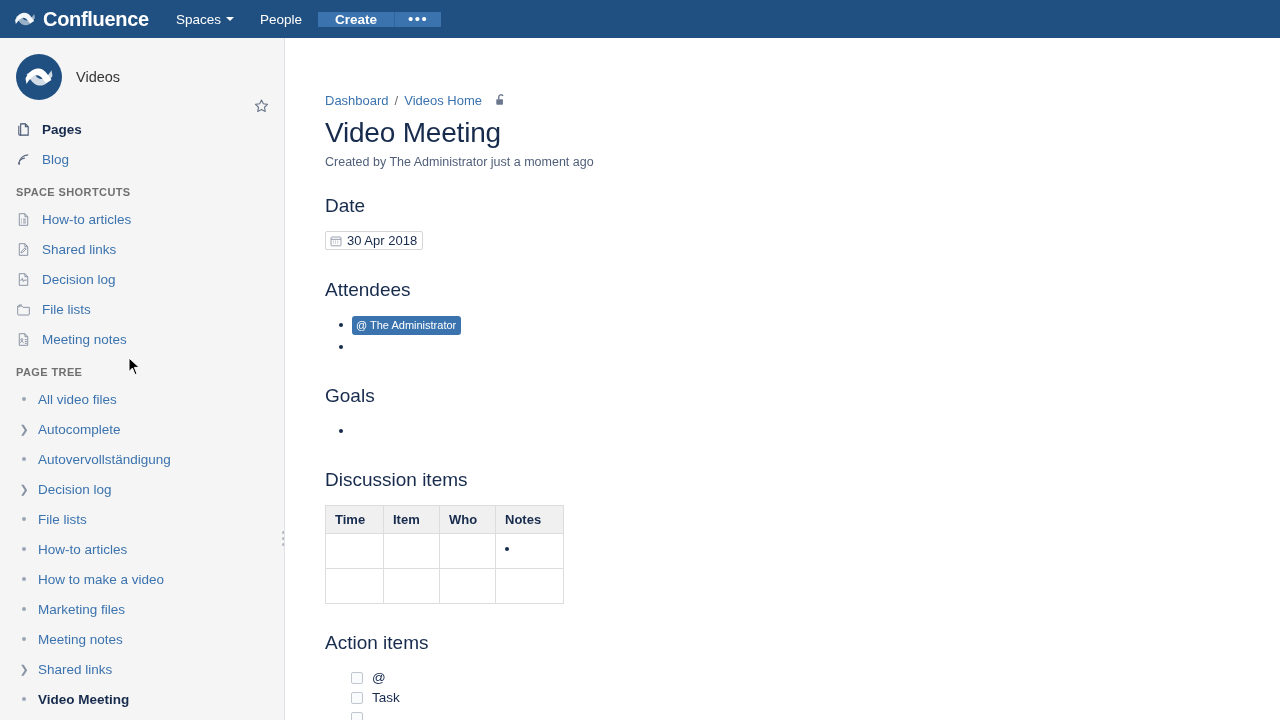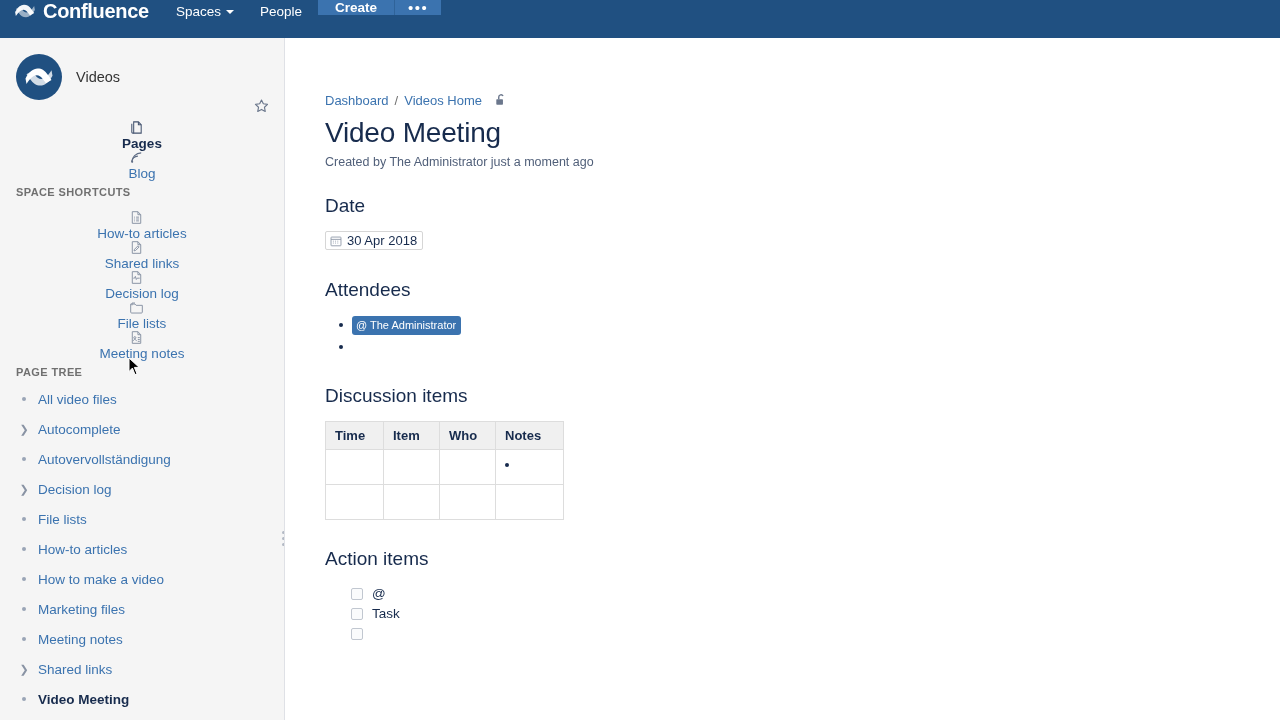--- a/index.html
+++ b/index.html
@@ -10,21 +10,21 @@
     background: #ffffff;
     font-family: "Liberation Sans", sans-serif;
     -webkit-font-smoothing: antialiased;
   }
 
   
   #topnav {
     height: 38px;
     background: #205081;
     display: flex;
-    align-items: flex-start;
+    align-items: center;
     color: #ffffff;
     position: relative;
     z-index: 20;
   }
   #logo-area {
     display: flex; align-items: center;
     padding: 0 14px 0 14px;
     gap: 7px;
     cursor: pointer;
   }
@@ -119,21 +119,20 @@
   }
   .side-link {
     display: flex;
     align-items: center;
     padding: 4px 16px;
     height: 30px;
     font-size: 13.5px;
     color: #3b73af;
     cursor: pointer;
     text-decoration: none;
-    flex-direction: column;
   }
   .side-link .ico { width: 18px; flex: 0 0 18px; margin-right: 8px; line-height: 0; display:flex; align-items:center; }
   .side-link.current { color: #172b4d; font-weight: bold; }
   .side-heading {
     font-size: 11px;
     font-weight: bold;
     color: #707070;
     letter-spacing: 0.4px;
     padding: 12px 16px 6px 16px;
     text-transform: uppercase;
@@ -547,20 +546,26 @@
     <div class="sec-block">
       <h2 class="sec">Attendees</h2>
       <ul class="doclist">
         <li>
           <span class="mention">@ The Administrator</span>
         </li>
         <li></li>
       </ul>
     </div>
 
+    <div class="sec-block">
+      <h2 class="sec">Goals</h2>
+      <ul class="doclist">
+        <li></li>
+      </ul>
+    </div>
 
     <div class="sec-block">
       <h2 class="sec">Discussion items</h2>
       <table class="ditable">
         <thead>
           <tr>
             <th style="width:58px">Time</th>
             <th style="width:56px">Item</th>
             <th style="width:56px">Who</th>
             <th style="width:68px">Notes</th>

